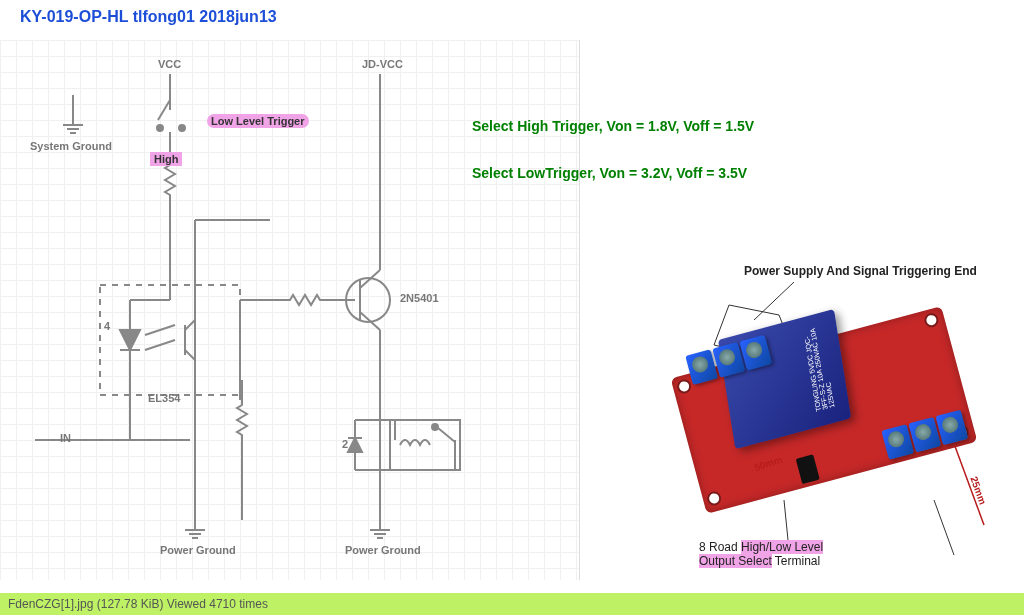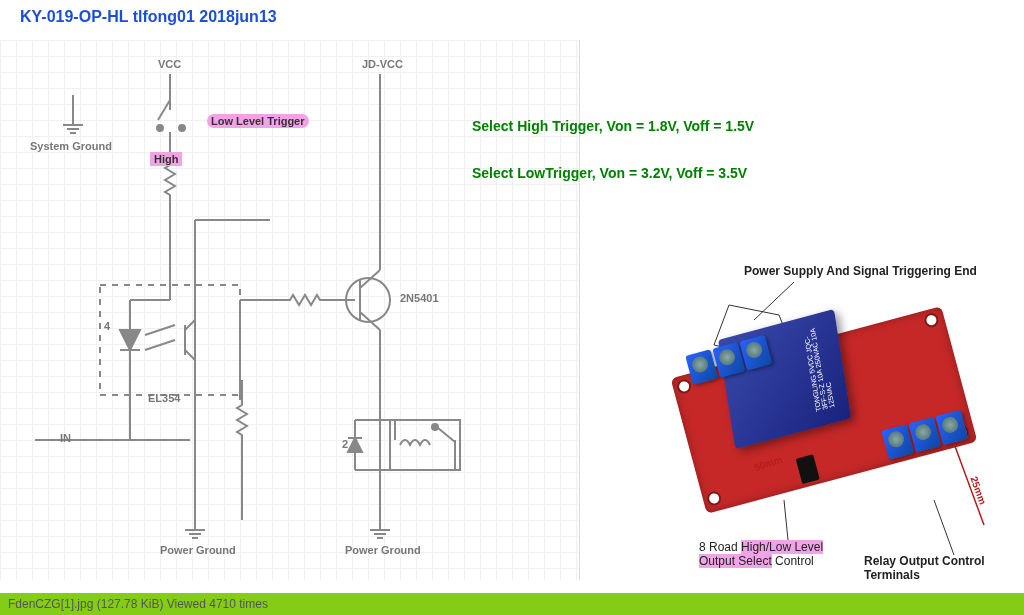--- a/index.html
+++ b/index.html
@@ -49,21 +49,21 @@
   position: absolute;
   color: #008000;
   font-weight: bold;
   font-size: 14px;
 }
 .footer {
   position: absolute;
   bottom: 0;
   left: 0;
   width: 100%;
-  background: #84cc16;
+  background: #bef264;
   color: #555;
   font-size: 12px;
   padding: 4px 8px;
 }
 .photo-area {
   position: absolute;
   right: 10px;
   top: 270px;
   width: 370px;
   height: 330px;
@@ -306,19 +306,18 @@
     <div class="jumper" style="left:100px; top:140px;"></div>
   </div>
 
   <div class="dim-line" style="left:110px; top:188px; transform:rotate(-18deg); font-weight:bold;">50mm</div>
   <div class="dim-line" style="left:320px; top:215px; transform:rotate(70deg); font-weight:bold;">25mm</div>
 
   <div class="photo-label" style="left:55px; top:270px;">
     <span>8 Road</span>
     <span class="pink-hl">High/Low Level</span><br>
     <span class="pink-hl">Output Select</span>
-    <span>Control</span>
+    <span>Terminal</span>
   </div>
 
-  <div class="photo-label" style="left:220px; top:284px; font-weight:bold;">Relay Output Control Terminals</div>
 </div>
 
 <div class="footer">FdenCZG[1].jpg (127.78 KiB) Viewed 4710 times</div>
 
 </body></html>

